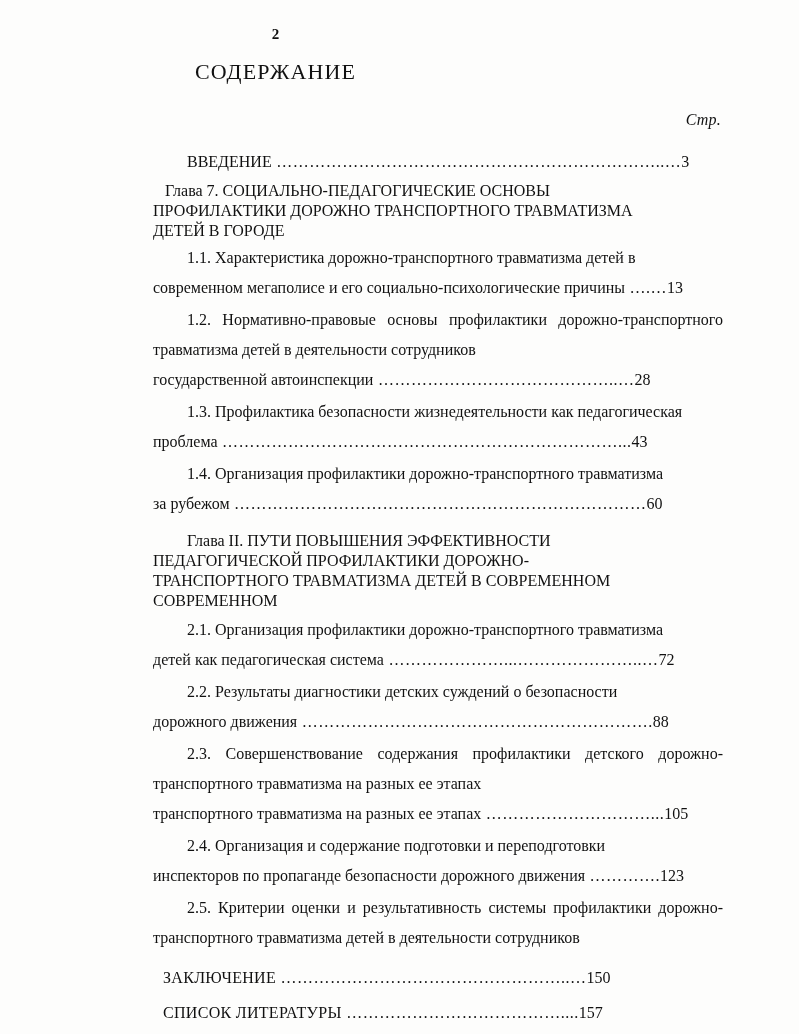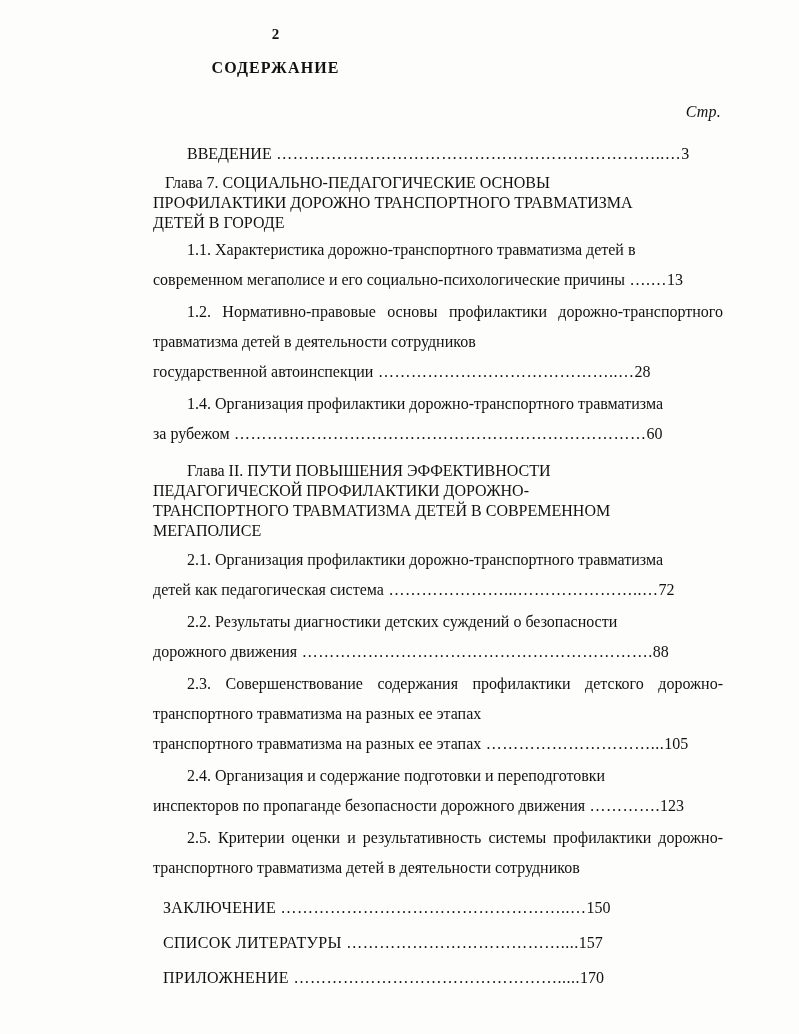--- a/index.html
+++ b/index.html
@@ -36,22 +36,22 @@
   .folio {
     text-align: center;
     font-size: 15px;
     font-weight: 700;
     letter-spacing: 0.2px;
     margin: 0 0 16px 0;
     width: 245px;
   }
   .doc-title {
     text-align: center;
-    font-size: 16px;
-    font-weight: 700;
+    font-size: 22px;
+    font-weight: 400;
     letter-spacing: 1.1px;
     margin: 0 0 26px 0;
     width: 245px;
   }
   .pages-label {
     text-align: right;
     font-size: 16px;
     margin: 0 0 18px 0;
     padding-right: 2px;
     letter-spacing: .2px;
@@ -135,31 +135,35 @@
     <div class="entry indent">
       <span>1.1.  Характеристика дорожно-транспортного травматизма детей в</span>
       <span class="lastline"><span>современном мегаполисе и его социально-психологические причины</span><span class="leader"> ….…</span><span class="num">13</span></span>
     </div>
 
     <div class="entry indent">
       <span>1.2.    Нормативно-правовые    основы    профилактики    дорожно-транспортного    травматизма    детей    в    деятельности    сотрудников</span>
       <span class="lastline"><span>государственной автоинспекции</span><span class="leader"> ……………………………………..…</span><span class="num">28</span></span>
     </div>
 
+    <div class="entry indent">
+      <span>1.3. Профилактика безопасности жизнедеятельности как педагогическая</span>
+      <span class="lastline"><span>проблема</span><span class="leader"> ………………………………………………………………...</span><span class="num">43</span></span>
+    </div>
 
     <div class="entry indent">
       <span>1.4. Организация профилактики дорожно-транспортного травматизма</span>
       <span class="lastline"><span>за рубежом</span><span class="leader"> …………………………………………………………………</span><span class="num">60</span></span>
     </div>
 
     <div class="chapter ch2">
       <span>Глава   II.   ПУТИ   ПОВЫШЕНИЯ   ЭФФЕКТИВНОСТИ</span><br>
       <span>ПЕДАГОГИЧЕСКОЙ   ПРОФИЛАКТИКИ   ДОРОЖНО-</span><br>
       <span>ТРАНСПОРТНОГО   ТРАВМАТИЗМА   ДЕТЕЙ   В   СОВРЕМЕННОМ</span><br>
-      <span class="lastline">МЕГАПОЛИСЕ</span>
+      <span class="lastline">СОВРЕМЕННОМ</span>
     </div>
 
     <div class="entry indent">
       <span>2.1. Организация профилактики дорожно-транспортного травматизма</span>
       <span class="lastline"><span>детей как педагогическая система</span><span class="leader"> …………………...…………………..…</span><span class="num">72</span></span>
     </div>
 
     <div class="entry indent">
       <span>2.2.  Результаты  диагностики  детских  суждений  о  безопасности</span>
       <span class="lastline"><span>дорожного движения</span><span class="leader"> ……………………………………………………….</span><span class="num">88</span></span>

